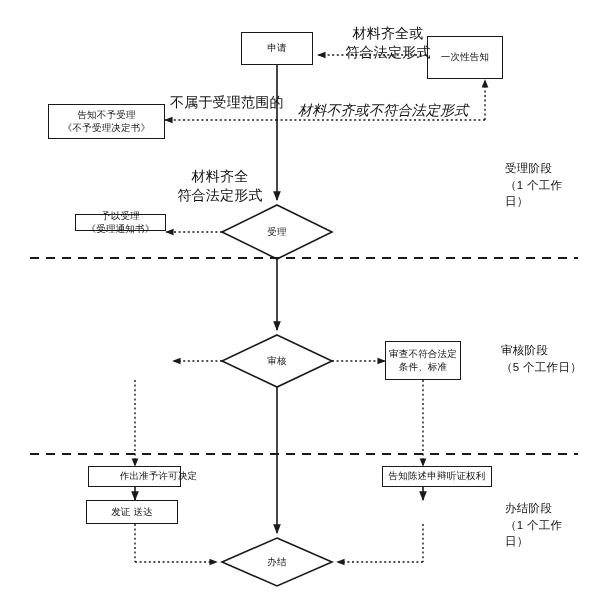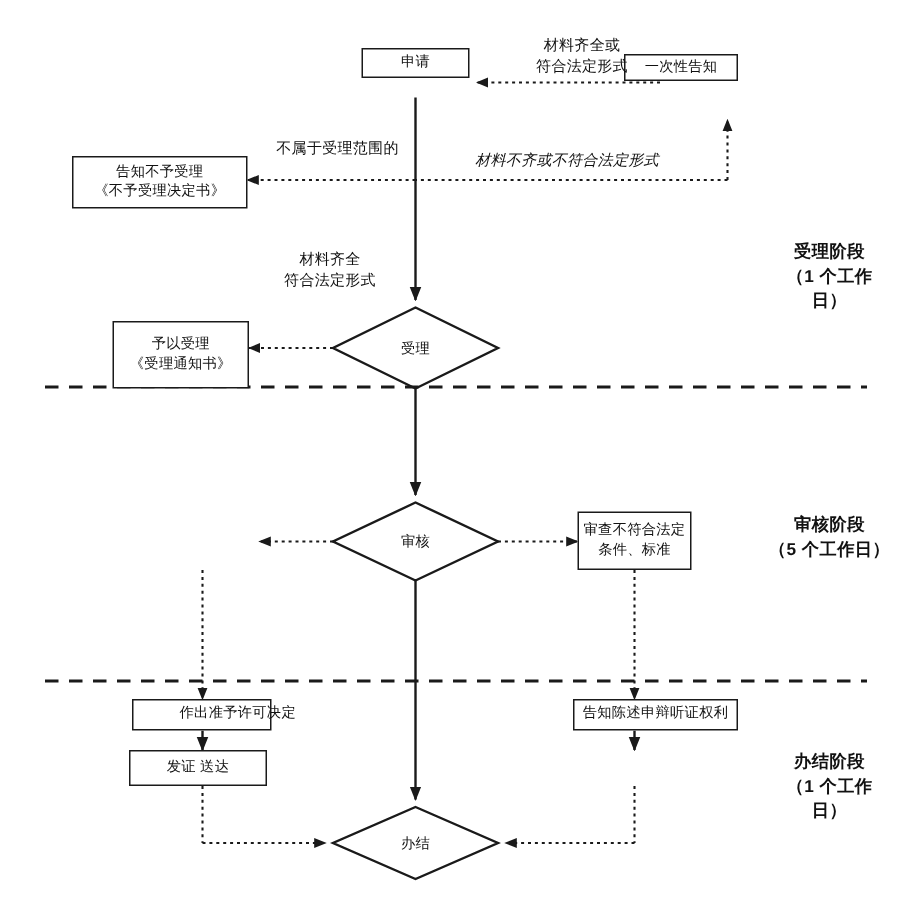--- a/index.html
+++ b/index.html
@@ -37,34 +37,33 @@
     color: #111111;
     font-size: 9.5px;
     line-height: 1.35;
     letter-spacing: 0.2px;
   }
   .node-box.heavy { border-width: 1.8px; }
   .node-line { display: block; white-space: nowrap; }
   .edge-label {
     position: absolute;
     color: #111111;
-    font-size: 10px;
+    font-size: 14px;
     line-height: 1.35;
     text-align: center;
     white-space: nowrap;
     letter-spacing: 0.2px;
   }
   .stage-label {
     position: absolute;
     color: #111111;
     font-size: 11.5px;
     line-height: 1.45;
-    text-align: center;
     letter-spacing: 0.3px;
-    font-weight: 700;
+    font-weight: 400;
   }
   .diamond-label {
     position: absolute;
     color: #111111;
     font-size: 9.5px;
     text-align: center;
     white-space: nowrap;
     letter-spacing: 0.2px;
   }
 </style>
@@ -119,34 +118,34 @@
 
     <line x1="423" y1="487" x2="423" y2="500" stroke="#1a1a1a" stroke-width="1.6" marker-end="url(#arrow-solid)"></line>
 
     <line x1="135" y1="524" x2="135" y2="562" stroke="#1a1a1a" stroke-width="1.4" stroke-dasharray="2,2.6"></line>
     <line x1="135" y1="562" x2="217" y2="562" stroke="#1a1a1a" stroke-width="1.4" stroke-dasharray="2,2.6" marker-end="url(#arrow-dot)"></line>
 
     <line x1="423" y1="524" x2="423" y2="562" stroke="#1a1a1a" stroke-width="1.4" stroke-dasharray="2,2.6"></line>
     <line x1="423" y1="562" x2="337" y2="562" stroke="#1a1a1a" stroke-width="1.4" stroke-dasharray="2,2.6" marker-end="url(#arrow-dot)"></line>
   </svg>
 
-  <div class="node-box heavy" style="left:241px; top:32px; width:72px; height:20px;">
+  <div class="node-box heavy" style="left:241px; top:32px; width:72px; height:33px;">
     <span class="node-line">申请</span>
   </div>
 
-  <div class="node-box heavy" style="left:416px; top:36px; width:76px; height:18px;">
+  <div class="node-box heavy" style="left:427px; top:36px; width:76px; height:43px;">
     <span class="node-line">一次性告知</span>
   </div>
 
   <div class="node-box heavy" style="left:48px; top:104px; width:117px; height:35px;font-family:Liberation Serif, serif;">
     <span class="node-line">告知不予受理</span>
     <span class="node-line">《不予受理决定书》</span>
   </div>
 
-  <div class="node-box heavy" style="left:75px; top:214px; width:91px; height:45px;">
+  <div class="node-box heavy" style="left:75px; top:214px; width:91px; height:17px;">
     <span class="node-line">予以受理</span>
     <span class="node-line">《受理通知书》</span>
   </div>
 
 
   <div class="node-box heavy" style="left:385px; top:341px; width:76px; height:39px;">
     <span class="node-line">审查不符合法定</span>
     <span class="node-line">条件、标准</span>
   </div>
 

